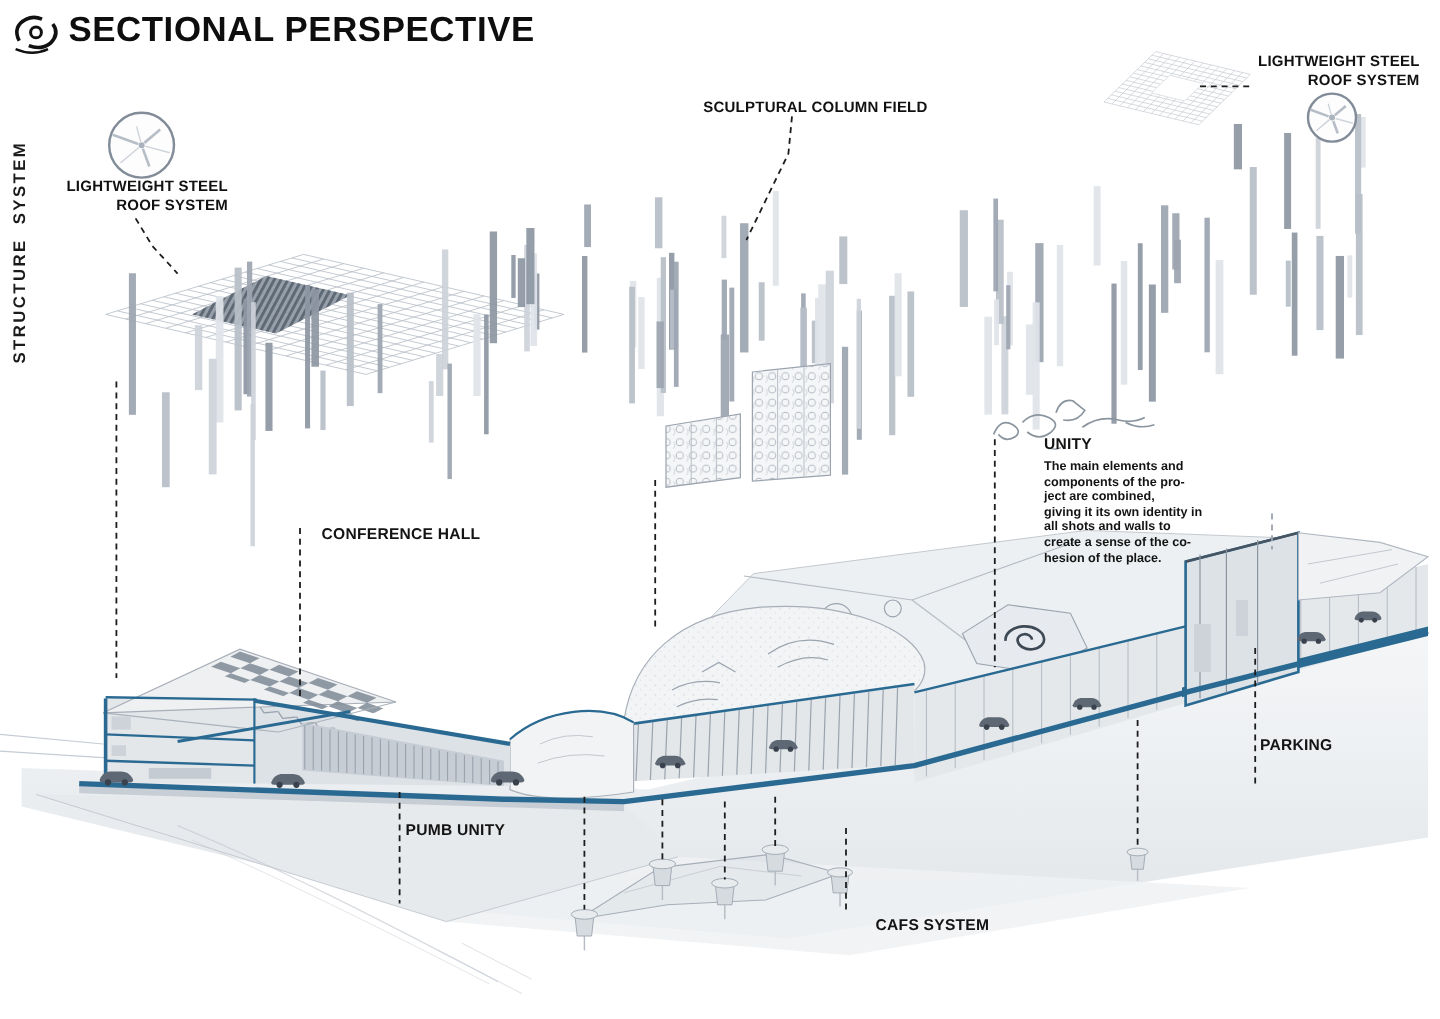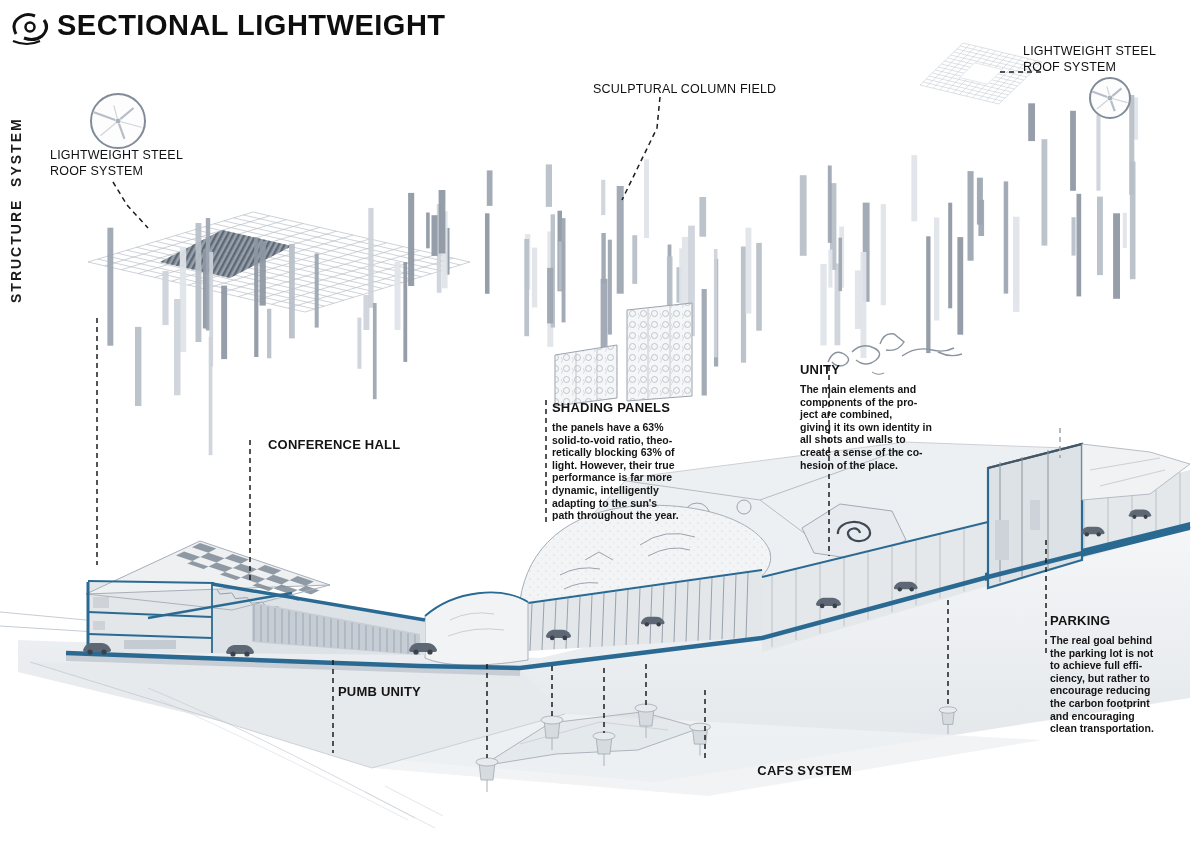--- a/index.html
+++ b/index.html
@@ -2,34 +2,34 @@
 <html><head>
 <meta charset="utf-8">
 <style>
   html,body{margin:0;padding:0;background:#fff}
   #board{position:relative;width:1200px;height:849px;background:#fff;overflow:hidden;
          font-family:"Liberation Sans",sans-serif;color:#151515;user-select:none}
   #deco{position:absolute;left:0;top:0}
   .title{position:absolute;left:57px;top:9px;font-size:29px;font-weight:bold;letter-spacing:.5px;color:#0e0e0e}
   .vlabel{position:absolute;left:8px;top:303px;transform:rotate(-90deg);transform-origin:0 0;
           font-size:14px;font-weight:bold;letter-spacing:2px;white-space:pre;color:#1b1b1b}
-  .lbl{position:absolute;font-weight:normal;font-size:12.5px;line-height:1.3;text-align:left;
+  .lbl{position:absolute;font-weight:bold;font-size:12.5px;line-height:1.3;text-align:right;
        white-space:pre-line;color:#111;letter-spacing:.2px}
   .ann{position:absolute;color:#141414}
   .ann h3{margin:0 0 6px 0;font-size:13px;letter-spacing:.2px;font-weight:bold}
   .ann p{margin:0;font-size:10.5px;line-height:1.2;font-weight:bold;white-space:pre-line}
   #lbl-roof-left{left:50px;top:147px;width:140px}
-  #lbl-colfield{left:593px;top:81px;width:195px}
+  #lbl-colfield{left:578px;top:81px;width:195px}
   #lbl-roof-right{left:1023px;top:43px;width:160px}
   #ann-conf{left:268px;top:437px;width:175px}
   #ann-shade{left:552px;top:400px;width:172px}
-  #ann-unity{left:800px;top:362px;width:170px}
+  #ann-unity{left:870px;top:362px;width:170px}
   #ann-pumb{left:338px;top:684px;width:170px}
   #ann-park{left:1050px;top:613px;width:150px}
-  #lbl-cafs{left:702px;top:763px;width:150px;text-align:right;font-size:13px}
+  #lbl-cafs{left:702px;top:763px;width:150px;text-align:center;font-size:13px}
   #logo{position:absolute;left:8px;top:8px}
 </style>
 </head>
 <body>
 
 <div id="board">
 
   <svg id="deco" width="1200" height="849" viewBox="0 0 1200 849">
     <defs>
       <linearGradient id="gg" x1="0" y1="0" x2="0" y2="1">
@@ -482,63 +482,44 @@
       <path d="M872,372 q6,4 12,1" stroke-width="1"></path>
     </g>
   </svg>
 
   <svg id="logo" width="44" height="40" viewBox="0 0 44 40">
     <path d="M8 26 Q2 14 14 8 Q20 5 27 8" fill="none" stroke="#111" stroke-width="3"></path>
     <path d="M36 12 Q42 20 34 28 Q26 34 16 30" fill="none" stroke="#111" stroke-width="3"></path>
     <circle cx="22" cy="19" r="4.5" fill="none" stroke="#111" stroke-width="2.5"></circle>
     <path d="M5 33 q14 6 27 0" fill="none" stroke="#111" stroke-width="2"></path>
   </svg>
-  <div class="title">SECTIONAL LIGHTWEIGHT</div>
+  <div class="title">SECTIONAL PERSPECTIVE</div>
   <div class="vlabel">STRUCTURE  SYSTEM</div>
 
   <div class="lbl" id="lbl-roof-left">LIGHTWEIGHT STEEL
 ROOF SYSTEM</div>
   <div class="lbl" id="lbl-colfield">SCULPTURAL COLUMN FIELD</div>
   <div class="lbl" id="lbl-roof-right">LIGHTWEIGHT STEEL
 ROOF SYSTEM</div>
 
   <div class="ann" id="ann-conf">
     <h3>CONFERENCE HALL</h3>
-  </div>
-  <div class="ann" id="ann-shade">
-    <h3>SHADING PANELS</h3>
-    <p>the panels have a 63%
-solid-to-void ratio, theo-
-retically blocking 63% of
-light. However, their true
-performance is far more
-dynamic, intelligently
-adapting to the sun's
-path throughout the year.</p>
   </div>
   <div class="ann" id="ann-unity">
     <h3>UNITY</h3>
     <p>The main elements and
 components of the pro-
 ject are combined,
 giving it its own identity in
 all shots and walls to
 create a sense of the co-
 hesion of the place.</p>
   </div>
   <div class="ann" id="ann-pumb">
     <h3>PUMB UNITY</h3>
   </div>
   <div class="ann" id="ann-park">
     <h3>PARKING</h3>
-    <p>The real goal behind
-the parking lot is not
-to achieve full effi-
-ciency, but rather to
-encourage reducing
-the carbon footprint
-and encouraging
-clean transportation.</p>
   </div>
   <div class="ann" id="lbl-cafs">
     <h3>CAFS SYSTEM</h3>
   </div>
 </div>
 
 </body></html>

